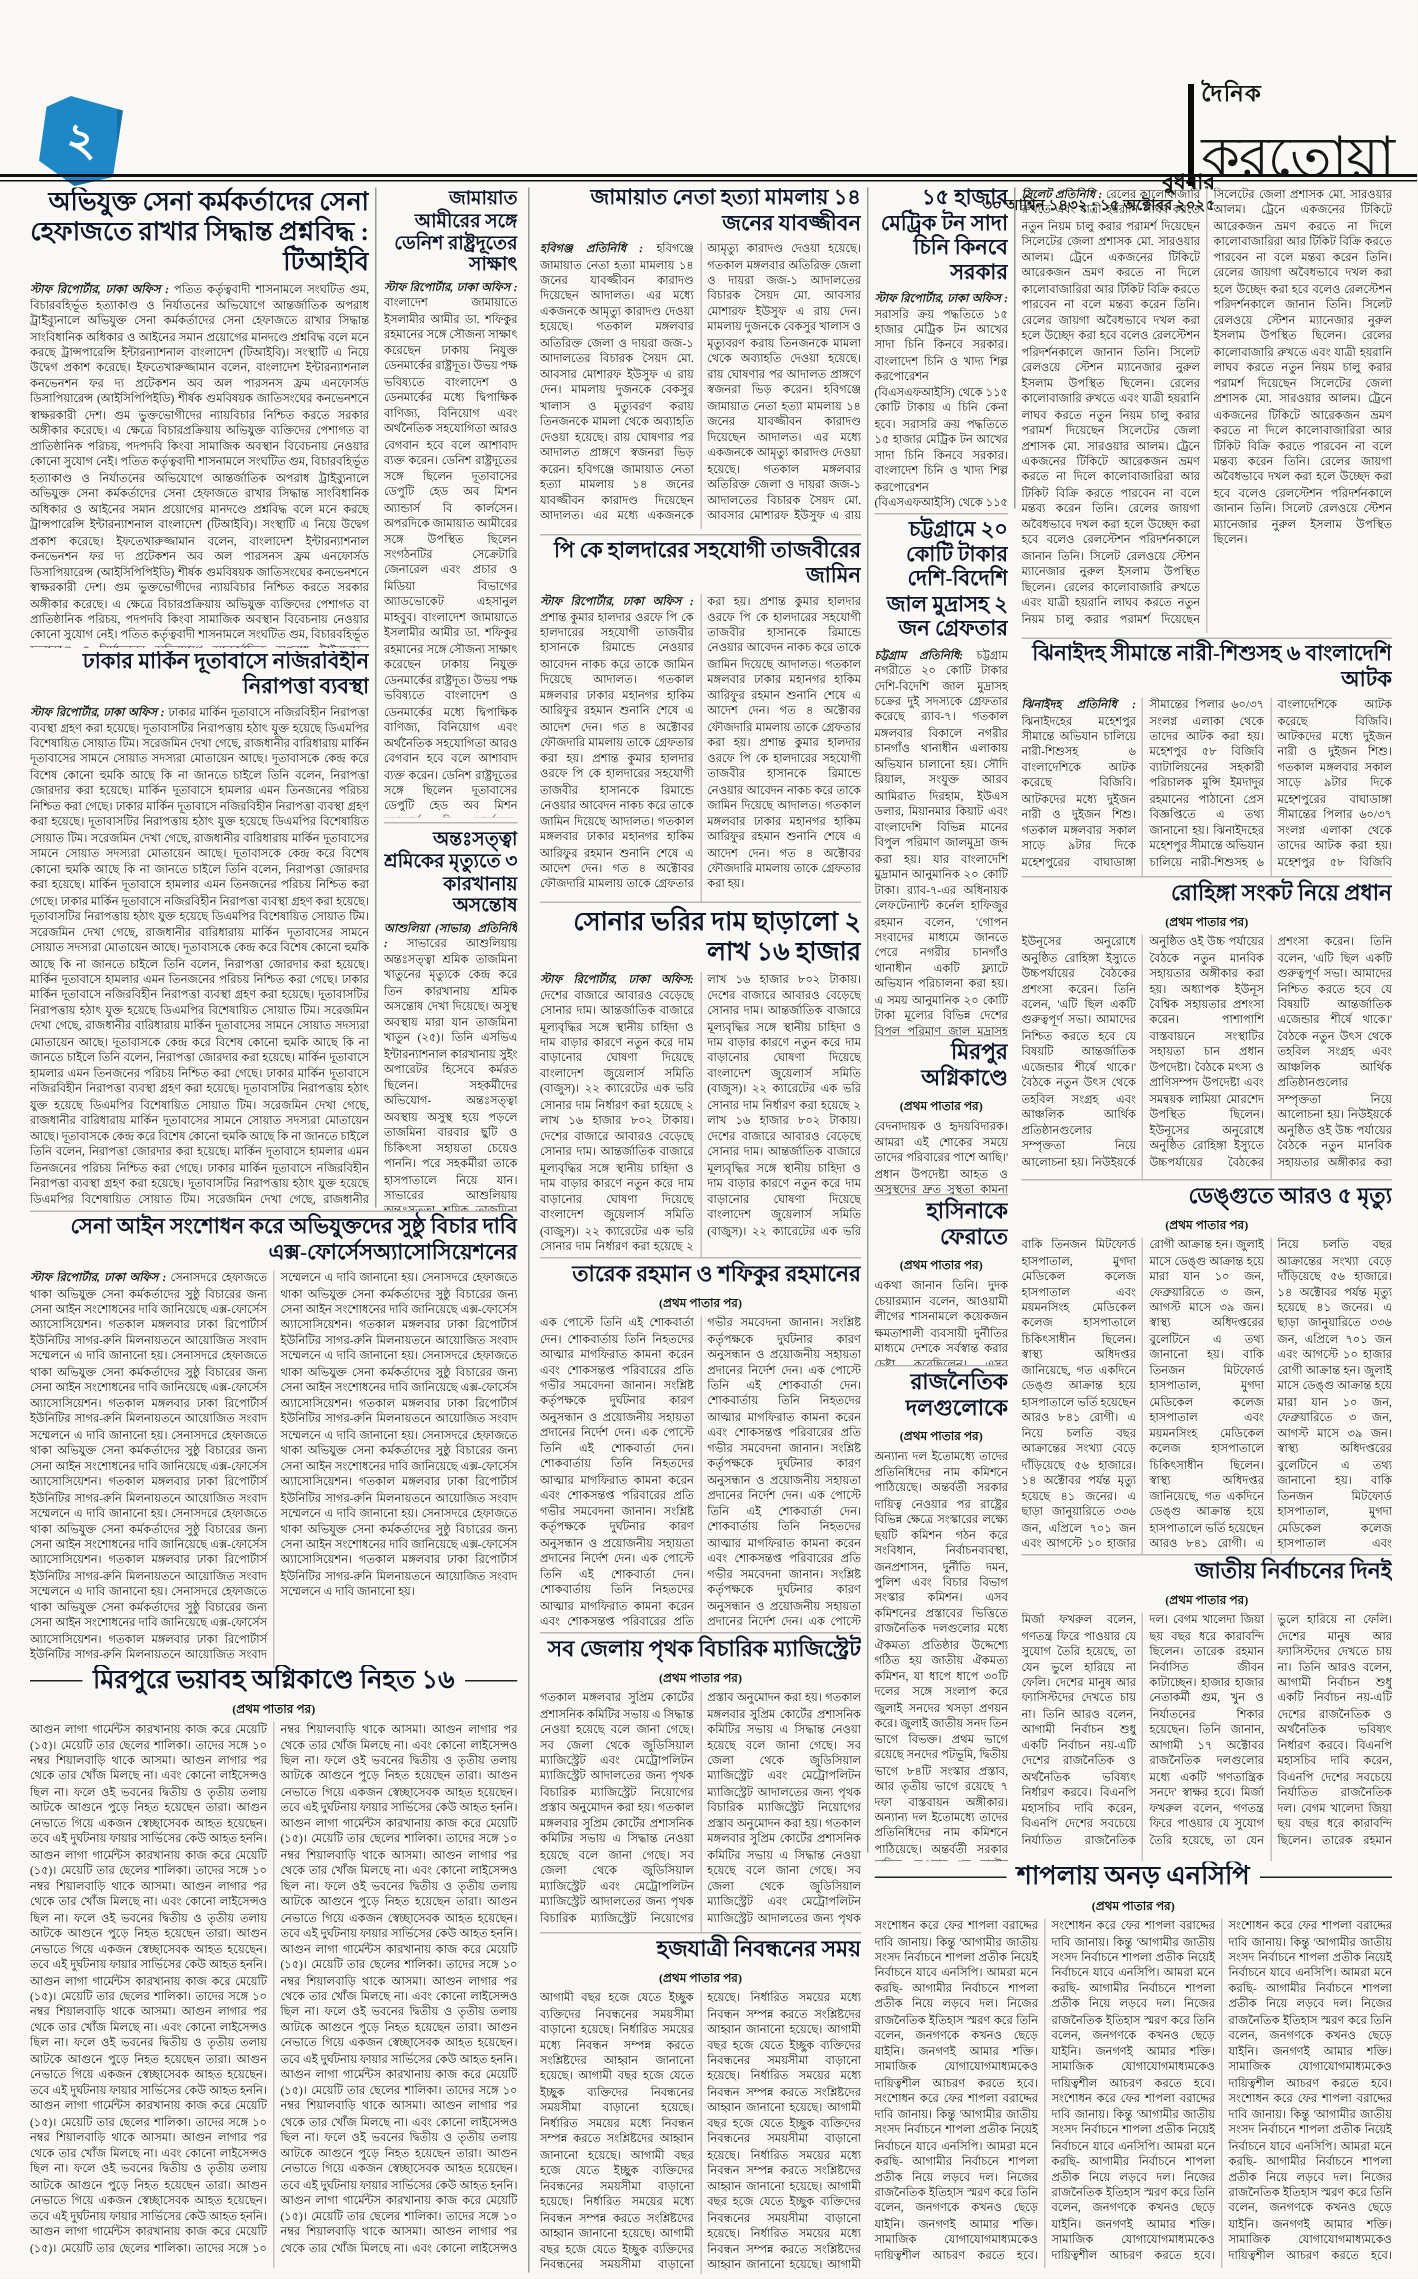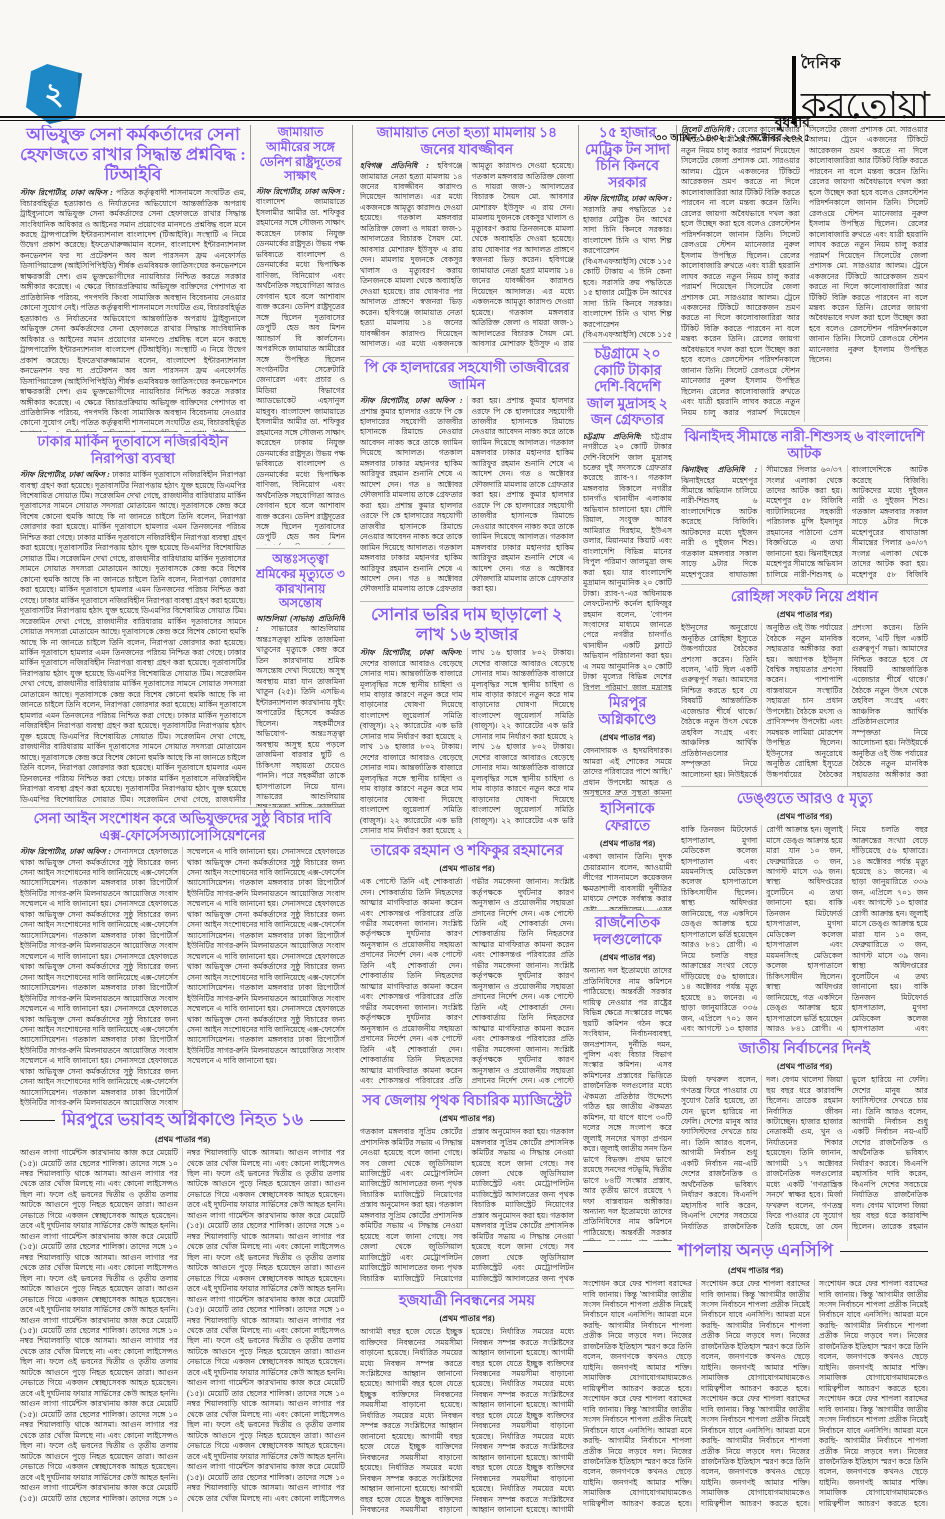--- a/index.html
+++ b/index.html
@@ -22,21 +22,21 @@
   .hrule2{position:absolute;left:0;top:120px;width:945px;height:1px;background:#111;}
   
   .vline{position:absolute;width:1px;background:#9a9a96;}
   #v1{left:250px;top:125px;height:680px;}
   #v2{left:352px;top:125px;height:1390px;}
   #v3{left:578px;top:125px;height:1110px;}
   #v4{left:676px;top:125px;height:214px;}
   
   .art{position:absolute;overflow:hidden;display:flex;flex-direction:column;}
   .art.rule{border-top:1px solid #b9b7b2;padding-top:3px;}
-  .art h2{margin:0 0 3px 0;font-weight:800;text-align:center;line-height:1.18;color:#8b5cf6;}
+  .art h2{margin:0 0 3px 0;font-weight:800;text-align:right;line-height:1.18;color:#0f172a;}
   .h-xl{font-size:14px;}
   .h-lg{font-size:17px;}
   .h-md{font-size:14px;}
   .h-sm{font-size:12.5px;}
   .h-cont{font-size:14.5px;}
   .kicker{font-size:8px;text-align:center;font-weight:700;margin-bottom:2px;}
   .flank{display:flex;align-items:center;gap:7px;}
   .flank::before,.flank::after{content:"";flex:1;border-top:1.5px solid #222;}
   .body{flex:1;overflow:hidden;margin:0;font-size:7.6px;line-height:1.38;text-align:justify;
         column-gap:9px;column-rule:1px solid #c4c2bc;column-fill:auto;}

